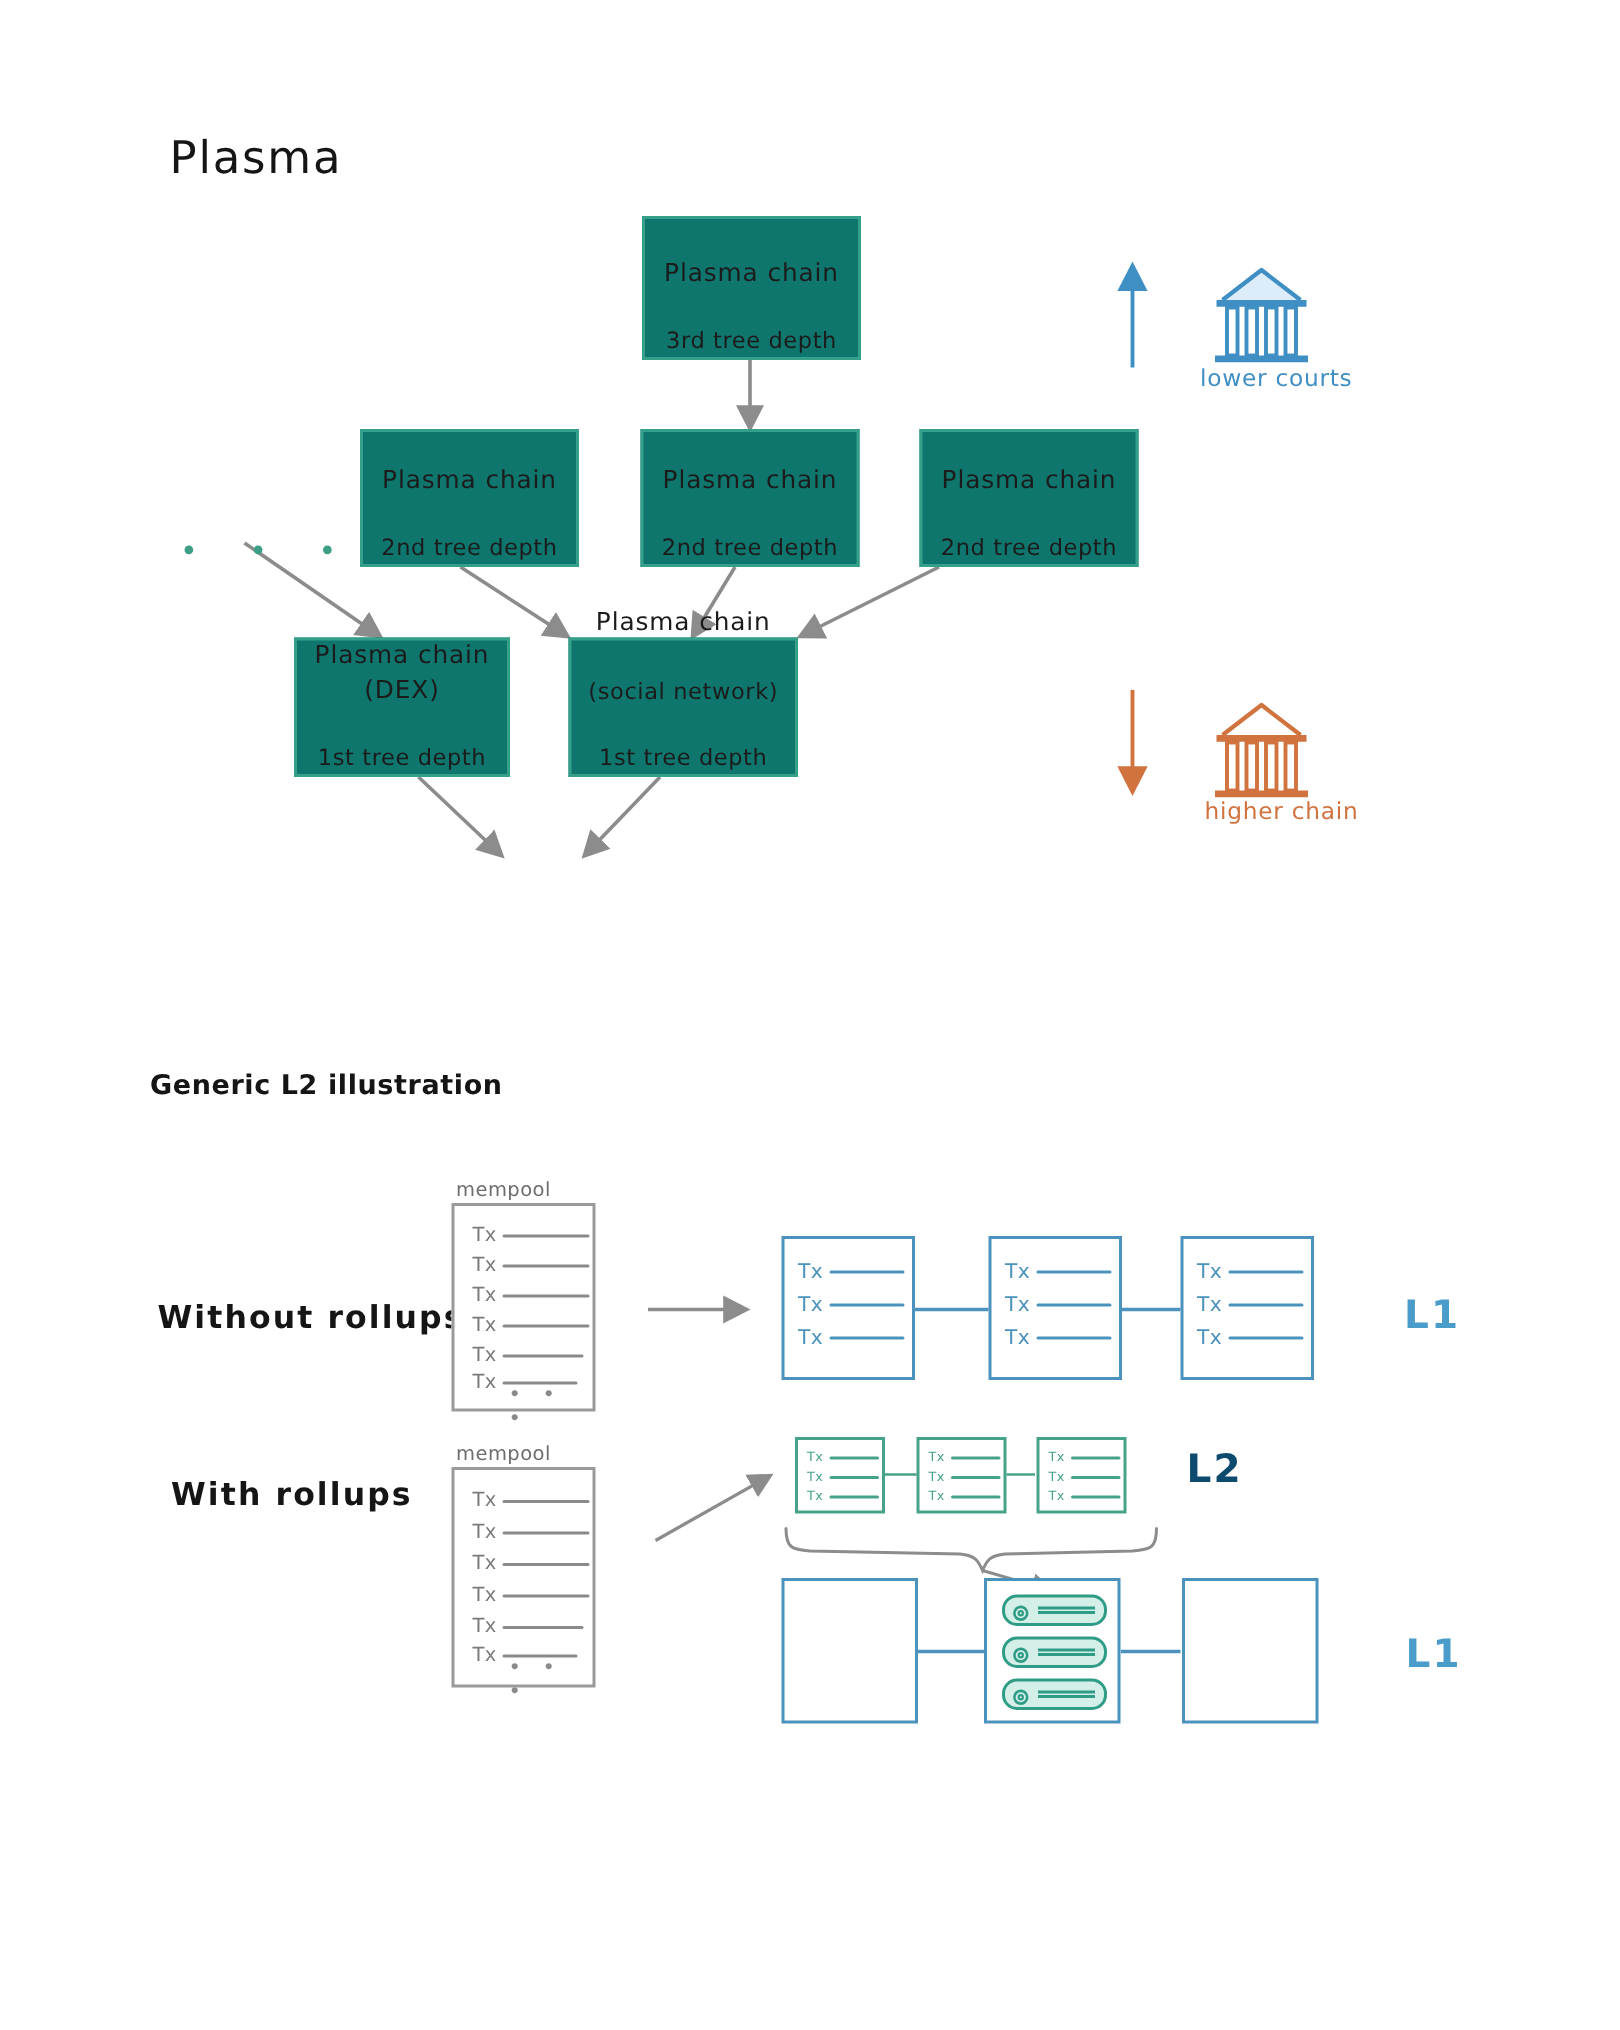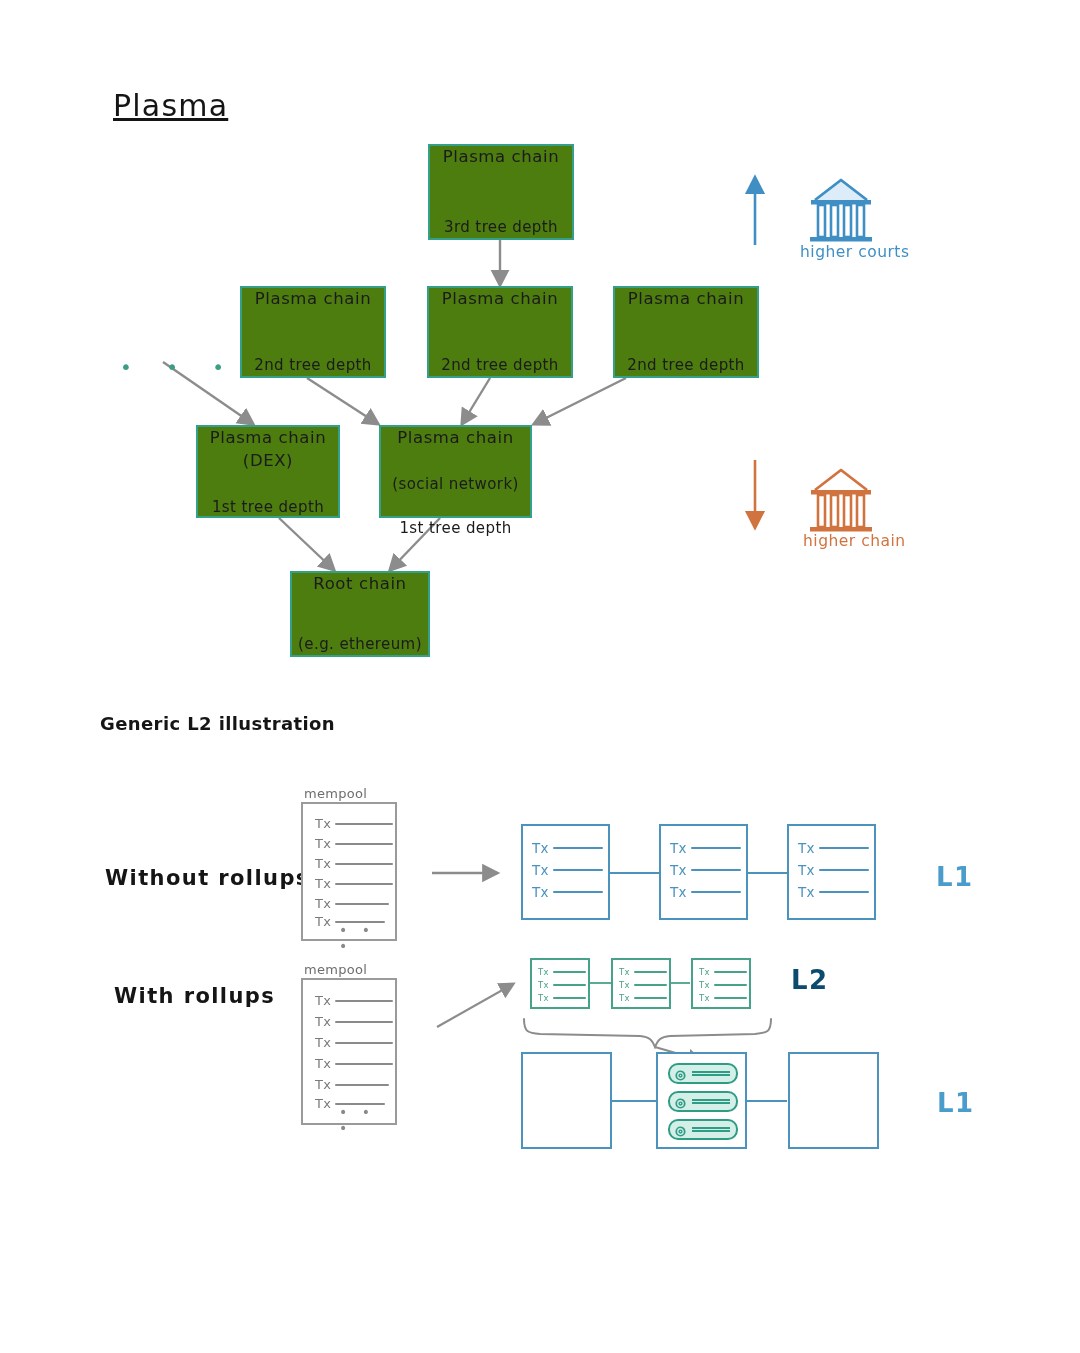--- a/index.html
+++ b/index.html
@@ -25,45 +25,44 @@
     left: 0;
     top: 0;
     width: 1080px;
     height: 1353px;
     pointer-events: none;
   }
   .node {
     position: absolute;
     box-sizing: border-box;
     border: 2.5px solid #34a08a;
-    background: #4d7c0f;
+    background: #0f766e;
     display: flex;
     flex-direction: column;
     align-items: center;
-    justify-content: space-between;
+    justify-content: flex-end;
     text-align: center;
     color: #1b1b1b;
     font-family: "DejaVu Sans", sans-serif;
   }
   .node .ln {
     display: block;
     line-height: 1.38;
     white-space: nowrap;
   }
   .node .l1t { font-size: 16.5px; letter-spacing: .6px; }
   .node .l2t { font-size: 15px; letter-spacing: .4px; margin-top: 24px; }
 
   .title-plasma {
     position: absolute;
     left: 113px;
     top: 88px;
     font-size: 30px;
     letter-spacing: 1.2px;
     color: #151515;
-    text-decoration: underline;
   }
   .title-generic {
     position: absolute;
     left: 100px;
     top: 713px;
     font-size: 18px;
     letter-spacing: .4px;
     color: #151515;
     font-weight: 600;
   }
@@ -274,26 +273,22 @@
     <span class="ln l1t">(DEX)</span>
     <span class="ln l2t">1st tree depth</span>
   </div>
 
   <div class="node" style="left:379px; top:425px; width:153px; height:93px;">
     <span class="ln l1t">Plasma chain</span>
     <span class="ln l2t">(social network)</span>
     <span class="ln l2t">1st tree depth</span>
   </div>
 
-  <div class="node" style="left:290px; top:571px; width:140px; height:86px;">
-    <span class="ln l1t">Root chain</span>
-    <span class="ln l2t">(e.g. ethereum)</span>
-  </div>
-
-  <div class="court-label lower">higher courts</div>
+
+  <div class="court-label lower">lower courts</div>
   <div class="court-label higher">higher chain</div>
 
   <div class="title-generic">Generic L2 illustration</div>
 
   <div class="row-label" style="left:105px; top:866px;">Without rollups</div>
   <div class="row-label" style="left:114px; top:984px;">With rollups</div>
 
   <div class="mempool-cap" style="left:304px; top:786px;">mempool</div>
   <div class="mempool" style="left:301px; top:802px; width:96px; height:139px;">
     <div class="tx-row" style="left:12px; top:12px;">

